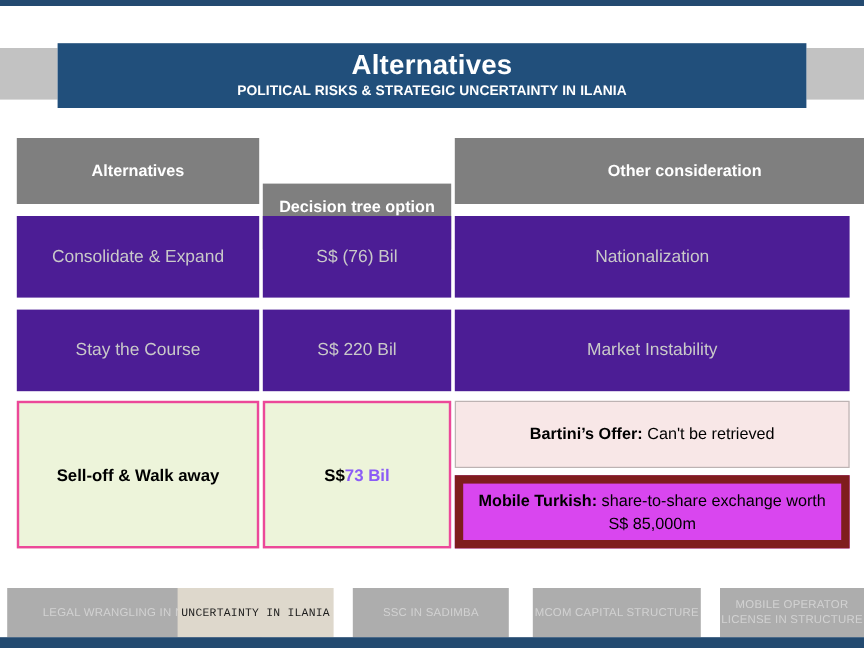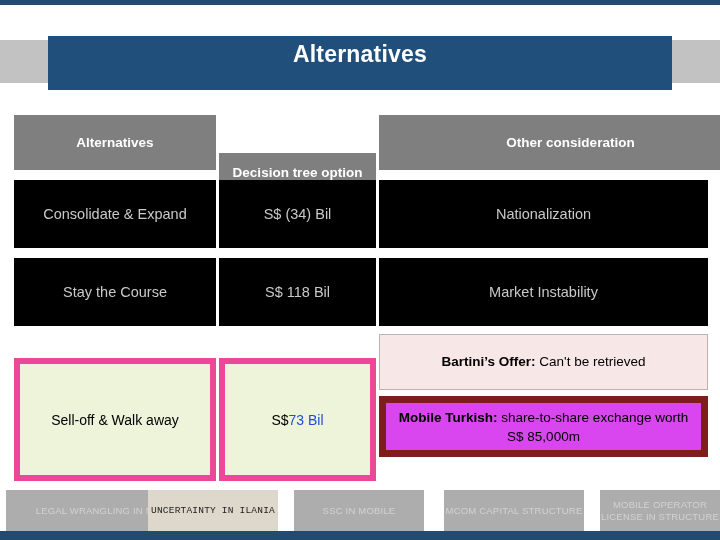--- a/index.html
+++ b/index.html
@@ -69,54 +69,53 @@
   }
 
   .cell.head {
     background: #7f7f7f;
     color: #ffffff;
     font-size: 13.5px;
     font-weight: bold;
     line-height: 16px;
   }
   .cell.dim {
-    background: #000000;
+    background: #4c1d95;
     color: #c9c9c9;
     font-size: 14.5px;
     line-height: 18px;
   }
   .cell.hl {
     background: #edf4da;
-    border: 6px solid #ec4899;
+    border: 2px solid #ec4899;
     color: #000000;
     font-size: 14px;
-    font-weight: normal;
+    font-weight: bold;
     line-height: 18px;
-    margin-top: 24px;
   }
   .cell.note-pink {
     background: #f8e7e7;
     border: 1px solid #bdb3b3;
     color: #000000;
     font-size: 13.5px;
     line-height: 18px;
     padding: 0 8px;
     justify-content: center;
   }
   .cell.note-green {
     background: #d946ef;
     border: 7px solid #7f1d1d;
     color: #000000;
     font-size: 13.5px;
     line-height: 19px;
     padding: 0 8px;
   }
   .lead { font-weight: bold; }
   .rest { font-weight: normal; }
-  .val-green { color: #1d4ed8; }
+  .val-green { color: #8b5cf6; }
 
   
   .nav-tab {
     position: absolute;
     top: 490px;
     height: 41px;
     display: flex;
     align-items: center;
     justify-content: center;
     text-align: center;
@@ -138,34 +137,35 @@
 
 <div id="slide">
 
   <div class="rule-top"></div>
 
   <div class="banner-deco left"></div>
   <div class="banner-deco right"></div>
 
   <div class="banner">
     <div class="banner-title">Alternatives</div>
+    <div class="banner-sub">POLITICAL RISKS &amp; STRATEGIC UNCERTAINTY IN ILANIA</div>
   </div>
 
   <div class="grid">
 
     <div class="cell head" style="left:14px;  top:115px; width:202px; height:55px;">Alternatives</div>
     <div class="cell head" style="left:219px; top:115px; width:157px; height:55px;margin-top:38px;">Decision tree option value</div>
     <div class="cell head" style="left:379px; top:115px; width:383px; height:55px;">Other consideration</div>
 
     <div class="cell dim" style="left:14px;  top:180px; width:202px; height:68px;">Consolidate &amp; Expand</div>
-    <div class="cell dim" style="left:219px; top:180px; width:157px; height:68px;">S$ (34) Bil</div>
+    <div class="cell dim" style="left:219px; top:180px; width:157px; height:68px;">S$ (76) Bil</div>
     <div class="cell dim" style="left:379px; top:180px; width:329px; height:68px;">Nationalization</div>
 
     <div class="cell dim" style="left:14px;  top:258px; width:202px; height:68px;">Stay the Course</div>
-    <div class="cell dim" style="left:219px; top:258px; width:157px; height:68px;">S$ 118 Bil</div>
+    <div class="cell dim" style="left:219px; top:258px; width:157px; height:68px;">S$ 220 Bil</div>
     <div class="cell dim" style="left:379px; top:258px; width:329px; height:68px;">Market Instability</div>
 
     <div class="cell hl" style="left:14px;  top:334px; width:202px; height:123px;">Sell-off &amp; Walk away</div>
 
     <div class="cell hl" style="left:219px; top:334px; width:157px; height:123px;">
       <span>S$ </span>
       <span class="val-green">73 Bil</span>
     </div>
 
     <div class="cell note-pink" style="left:379px; top:334px; width:329px; height:56px;">
@@ -178,20 +178,20 @@
       <div>
         <span class="lead">Mobile Turkish:</span><span class="rest"> share-to-share exchange worth S$ 85,000m</span>
       </div>
     </div>
 
   </div>
 
   <div>
     <div class="nav-tab off" style="left:6px;   width:212px;">LEGAL WRANGLING IN NAKOLIA</div>
     <div class="nav-tab on" style="left:148px; width:130px;font-family:Liberation Mono, monospace;">UNCERTAINTY IN ILANIA</div>
-    <div class="nav-tab off" style="left:294px; width:130px;">SSC IN MOBILE</div>
+    <div class="nav-tab off" style="left:294px; width:130px;">SSC IN SADIMBA</div>
     <div class="nav-tab off" style="left:444px; width:140px;">MCOM CAPITAL STRUCTURE</div>
     <div class="nav-tab off" style="left:600px; width:120px;">MOBILE OPERATOR LICENSE IN STRUCTURE</div>
   </div>
 
   <div class="rule-bottom"></div>
 
 </div>
 
 </body></html>

